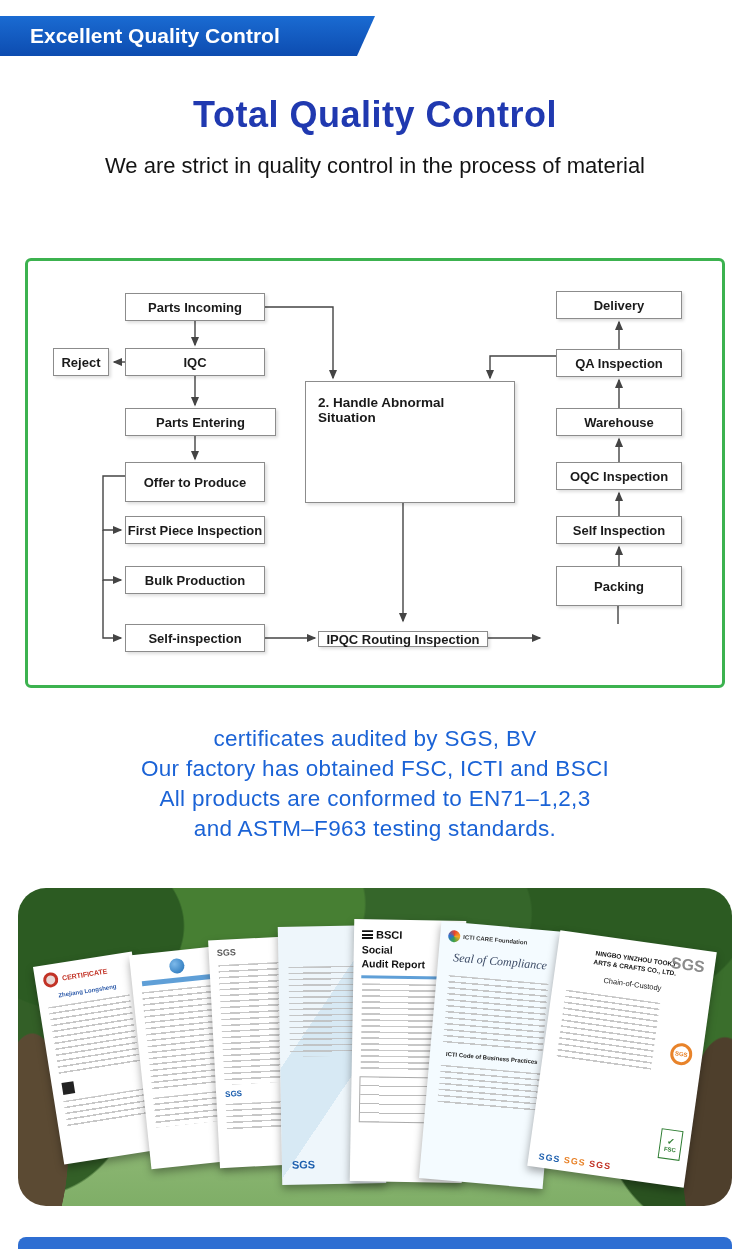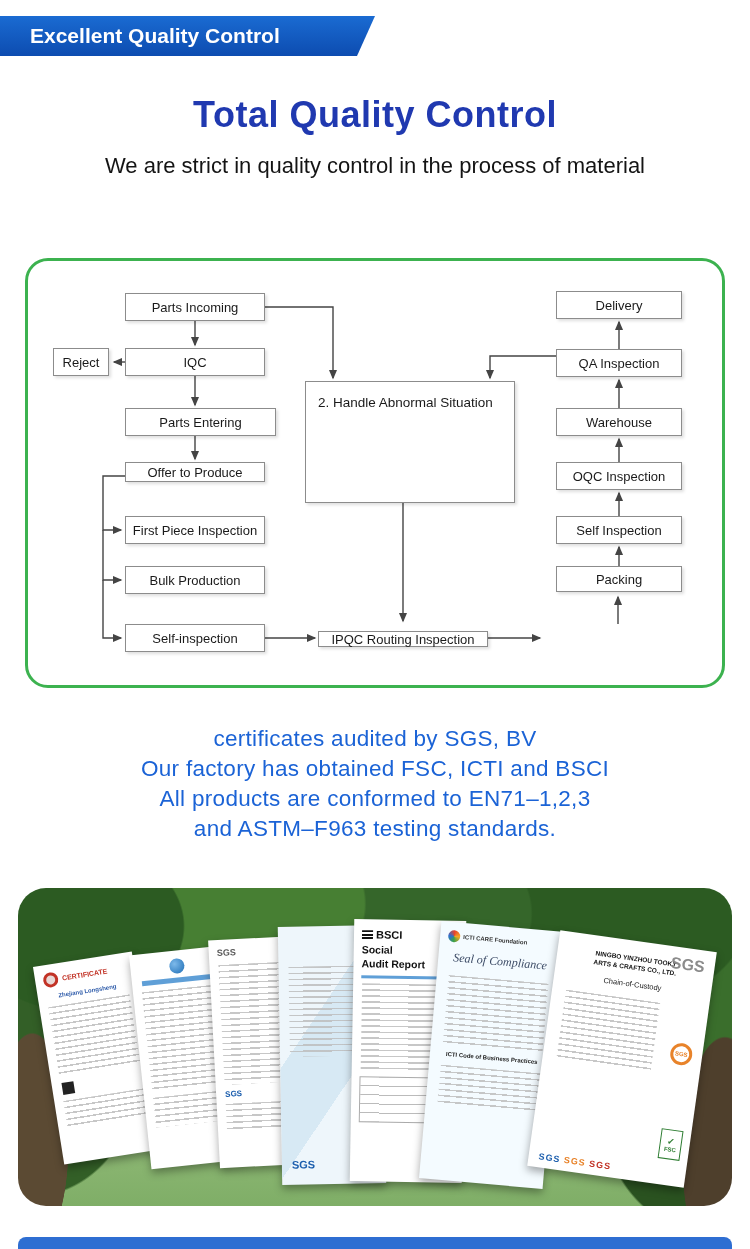--- a/index.html
+++ b/index.html
@@ -20,21 +20,21 @@
     color: #2039b0; font-size: 36px; font-weight: bold; letter-spacing: 0.5px;
   }
   .subtitle {
     position: absolute; top: 150px; left: 0; width: 100%; text-align: center;
     color: #141414; font-size: 22px; line-height: 31px;
   }
 
   
   .flowchart {
     position: absolute; top: 258px; left: 25px; width: 700px; height: 430px;
-    border: 3px solid #3cb24f; border-radius: 23px; background: #fff;
+    border: 3px solid #3cb24f; border-radius: 6px; background: #fff; font-weight: bold;
   }
   .fbox {
     position: absolute; background: #fff; border: 1px solid #8c8c8c;
     box-shadow: 2px 2px 3px rgba(0,0,0,0.13);
     display: flex; align-items: center; justify-content: center;
     font-size: 13px; color: #1a1a1a; text-align: center;
   }
   .center-box {
     position: absolute; background: #fff; border: 1px solid #8c8c8c;
     box-shadow: 2px 2px 3px rgba(0,0,0,0.13);
@@ -164,37 +164,37 @@
         <line x1="591" y1="201" x2="591" y2="178" marker-end="url(#arw)"></line>
         <line x1="591" y1="147" x2="591" y2="119" marker-end="url(#arw)"></line>
         <line x1="591" y1="88" x2="591" y2="61" marker-end="url(#arw)"></line>
       </g>
     </svg>
 
     <div class="fbox" style="left:97px;top:32px;width:140px;height:28px">Parts Incoming</div>
     <div class="fbox" style="left:25px;top:87px;width:56px;height:28px">Reject</div>
     <div class="fbox" style="left:97px;top:87px;width:140px;height:28px">IQC</div>
     <div class="fbox" style="left:97px;top:147px;width:151px;height:28px">Parts Entering</div>
-    <div class="fbox" style="left:97px;top:201px;width:140px;height:20px">Offer to Produce</div>
+    <div class="fbox" style="left:97px;top:201px;width:140px;height:40px">Offer to Produce</div>
     <div class="fbox" style="left:97px;top:255px;width:140px;height:28px">First Piece Inspection</div>
     <div class="fbox" style="left:97px;top:305px;width:140px;height:28px">Bulk Production</div>
     <div class="fbox" style="left:97px;top:363px;width:140px;height:28px">Self-inspection</div>
 
     <div class="center-box" style="left:277px;top:120px;width:210px;height:122px">
       <div>2. Handle Abnormal Situation</div>
     </div>
 
     <div class="fbox" style="left:290px;top:370px;width:170px;height:16px">IPQC Routing Inspection</div>
 
     <div class="fbox" style="left:528px;top:30px;width:126px;height:28px">Delivery</div>
     <div class="fbox" style="left:528px;top:88px;width:126px;height:28px">QA Inspection</div>
     <div class="fbox" style="left:528px;top:147px;width:126px;height:28px">Warehouse</div>
     <div class="fbox" style="left:528px;top:201px;width:126px;height:28px">OQC Inspection</div>
     <div class="fbox" style="left:528px;top:255px;width:126px;height:28px">Self Inspection</div>
-    <div class="fbox" style="left:528px;top:305px;width:126px;height:26px">Packing</div>
+    <div class="fbox" style="left:528px;top:305px;width:126px;height:40px">Packing</div>
   </div>
 
   <div class="statement">
     <div>certificates audited by SGS, BV</div>
     <div>Our factory has obtained FSC, ICTI and BSCI</div>
     <div>All products are conformed to EN71–1,2,3</div>
     <div>and ASTM–F963 testing standards.</div>
   </div>
 
   <div class="photo">

